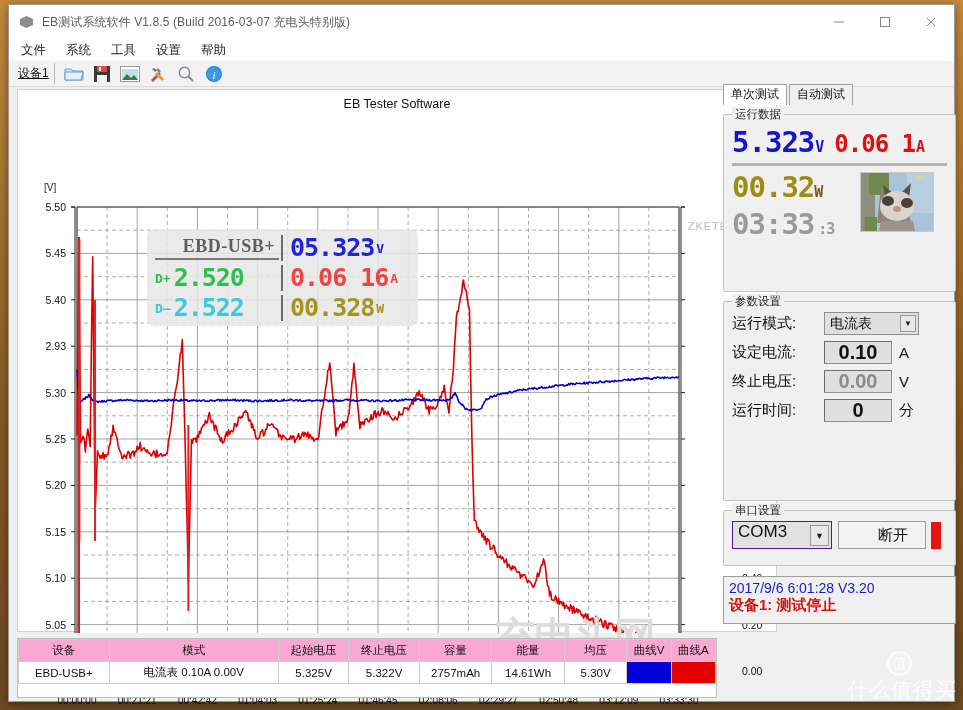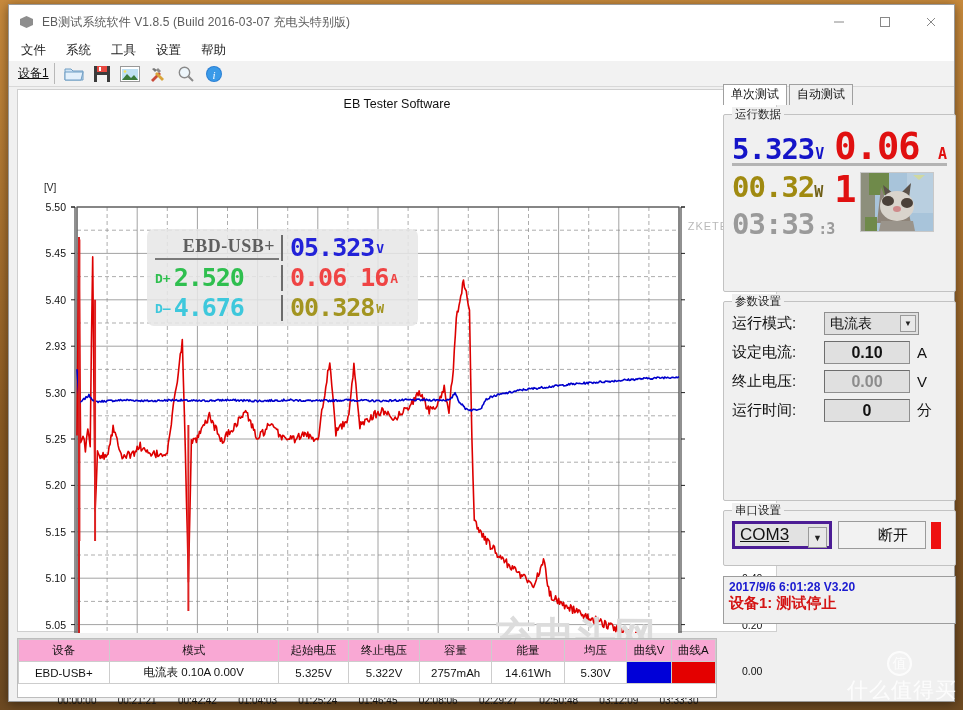--- a/index.html
+++ b/index.html
@@ -168,40 +168,40 @@
     position:absolute; left:8px; top:-8px; background:#f0f0f0;
     font-size:11.5px; color:#222; padding:0 3px; white-space:nowrap;
   }
   .seg {
     font-family:"DejaVu Sans Mono", monospace; font-weight:bold;
     letter-spacing:-1px;
   }
   .rd-line1 { display:flex; align-items:baseline; height:34px; }
   .rd-v { font-size:29px; color:#1414c8; }
   .rd-vu { font-size:15px; color:#1414c8; margin:0 10px 0 1px; font-weight:bold; font-family:"DejaVu Sans Mono", monospace;}
-  .rd-a { font-size:37px; color:#e01010; }
+  .rd-a { font-size:24px; color:#e01010; }
   .rd-au { font-size:15px; color:#e01010; margin-left:1px; font-weight:bold; font-family:"DejaVu Sans Mono", monospace;}
   .rd-hr { height:3px; background:#b4b4b4; margin:4px 0 4px 0; }
   .rd-line2 { display:flex; }
   .rd-left2 { width:124px; }
   .rd-w { font-size:29px; color:#a08a10; }
   .rd-wu { font-size:15px; color:#706018; font-weight:bold; font-family:"DejaVu Sans Mono", monospace;}
   .rd-t { font-size:29px; color:#9a9a9a; }
   .rd-ts { font-size:15px; color:#9a9a9a; font-weight:bold; font-family:"DejaVu Sans Mono", monospace;}
   .catphoto {
     width:74px; height:60px; margin-left:4px; margin-top:2px;
     border:1px solid #c8c8c8; position:relative; overflow:hidden; background:#8fa9c0;
   }
   .param-row { display:flex; align-items:center; margin-bottom:6px; }
   .param-label { font-size:15px; color:#111; width:92px; white-space:nowrap; }
   .param-field {
-    width:86px; height:23px; background:#e0e0e0;
+    width:68px; height:23px; background:#e0e0e0;
     border:1px solid #8f8f8f; border-top-color:#6e6e6e; border-left-color:#6e6e6e;
     display:flex; align-items:center; justify-content:center;
-    font-size:16px; color:#111; font-weight:bold;
+    font-size:20px; color:#111; font-weight:bold;
   }
   .param-field.dim { color:#8c8c8c; }
   .param-select {
     width:95px; height:23px; background:#e0e0e0;
     border:1px solid #8f8f8f; display:flex; align-items:center;
     font-size:14px; color:#111; padding-left:5px; position:relative;
   }
   .param-select .arrow {
     position:absolute; right:2px; top:2px; width:16px; height:17px;
     background:#e8e8e8; border:1px solid #9a9a9a;
@@ -211,40 +211,40 @@
   .btngrid { display:flex; margin-top:6px; }
   .btn {
     width:71px; height:30px; background:#eeeeee; border:1px solid #9b9b9b;
     display:flex; align-items:center; justify-content:center;
     font-size:14px; color:#111;
   }
   .btn.dim { color:#a3a3a3; }
   .btn.tall { height:61px; width:66px; }
   .comrow { display:flex; align-items:center; }
   .com-select {
-    width:100px; height:28px; background:#e2e2e2; border:3px solid #4c1d95;
-    display:flex; align-items:center; font-size:17px; color:#111;
-    padding-left:5px; position:relative;text-decoration:underline;
+    width:100px; height:28px; background:#e2e2e2; border:1px solid #4c1d95;
+    display:flex; font-size:17px; color:#111;
+    padding-left:5px; position:relative;
   }
   .com-select .arrow {
     position:absolute; right:2px; top:3px; width:19px; height:21px;
     background:#e8e8e8; border:1px solid #9a9a9a;
     display:flex; align-items:center; justify-content:center; font-size:9px; color:#222;
   }
   .btn-disconnect {
     width:88px; height:28px; background:#f2f2f2; border:1px solid #9b9b9b;
     display:flex; align-items:center; justify-content:center;
     font-size:15px; color:#111; margin-left:6px;padding-left:22px;
   }
   .led { width:10px; height:27px; background:#ee1111; margin-left:5px; }
   .statusbox {
     margin-top:10px; border:1px solid #9d9d9d; background:#f0f0f0;
     height:48px; padding:3px 5px;
   }
-  .status-1 { font-size:12px; color:#1a1ad0; white-space:nowrap; font-weight:bold;}
+  .status-1 { font-size:14px; color:#1a1ad0; white-space:nowrap; font-weight:normal;}
   .status-2 { font-size:15px; color:#d41414; white-space:nowrap; font-weight:bold;}
   
   .smzdm {
     position:absolute; right:6px; bottom:6px;
     display:flex; align-items:center; opacity:.85;flex-direction:column;
   }
   .smzdm .circ {
     width:25px; height:25px; border-radius:50%; border:2px solid #ffffff;
     color:#ffffff; font-size:14px; display:flex; align-items:center; justify-content:center;
     margin-right:5px; background:rgba(255,255,255,.15);
@@ -495,21 +495,21 @@
         </div>
         <div class="lcd-sep"></div>
         <div class="lcd-right" style="align-items:center;">
           <span class="lcd-num seg" style="color:#ef4444">0.06 16</span>
           <span class="lcd-unit" style="color:#ef4444">A</span>
         </div>
       </div>
       <div class="lcd-row">
         <div class="lcd-left">
           <span class="lcd-tag" style="color:#3ec8dc;margin-right:3px">D–</span>
-          <span class="lcd-num seg" style="color:#3ec8dc">4.676</span>
+          <span class="lcd-num seg" style="color:#3ec8dc">2.522</span>
         </div>
         <div class="lcd-sep"></div>
         <div class="lcd-right" style="align-items:center;">
           <span class="lcd-num seg" style="color:#a39521">00.328</span>
           <span class="lcd-unit" style="color:#a39521">W</span>
         </div>
       </div>
     </div>
   </div>
 

